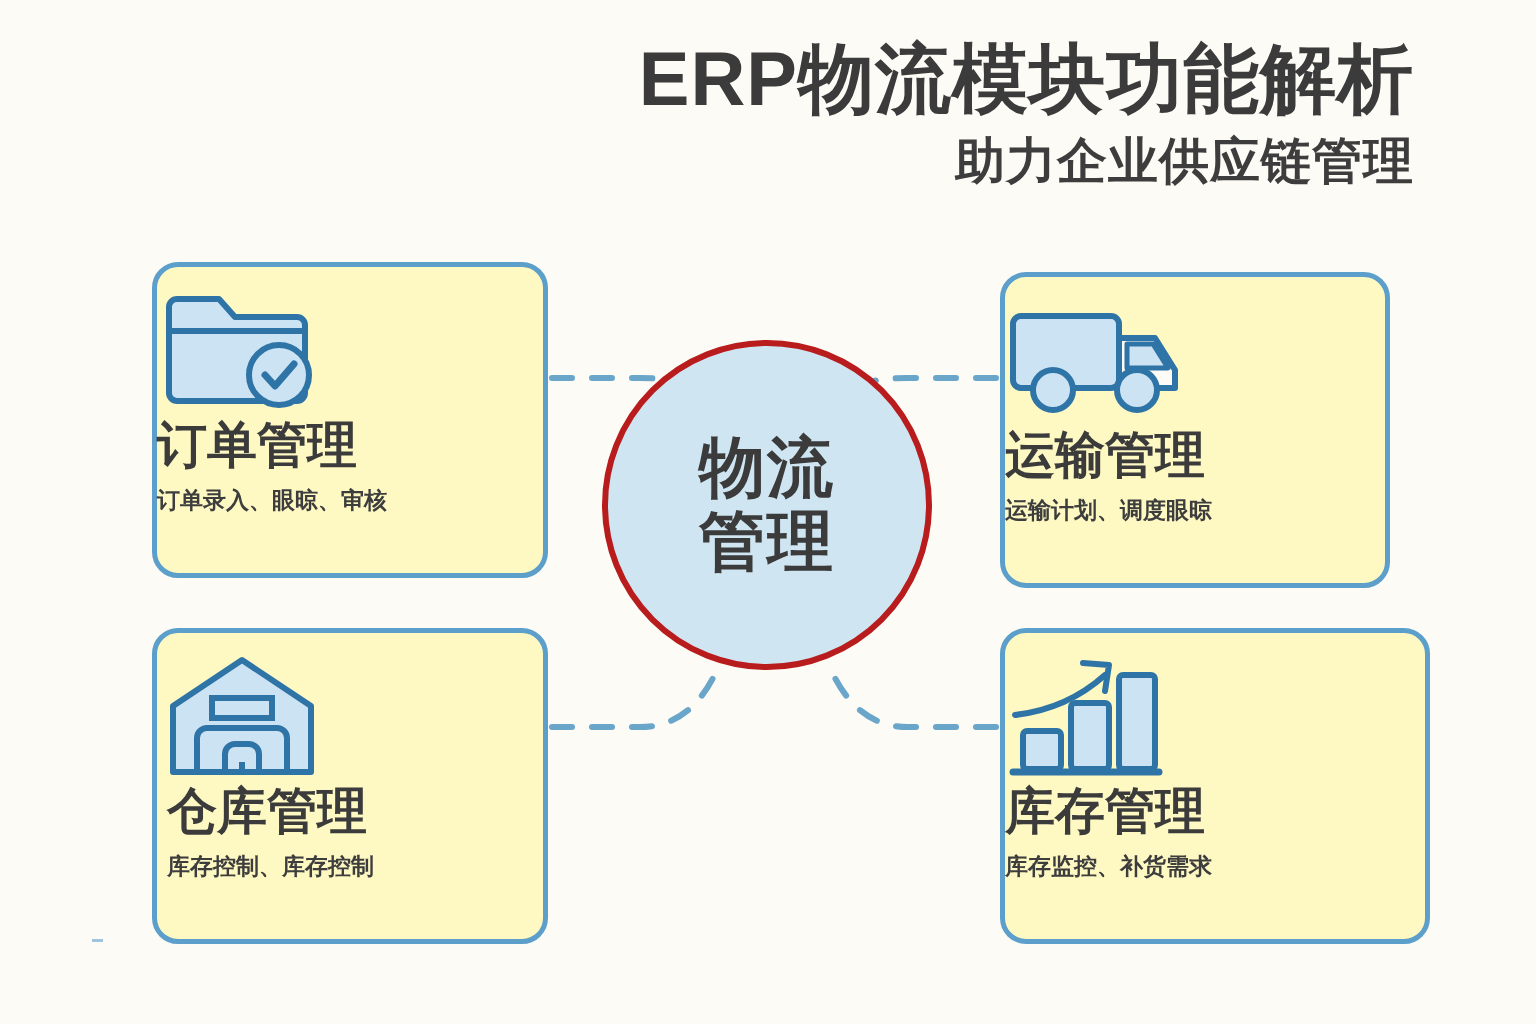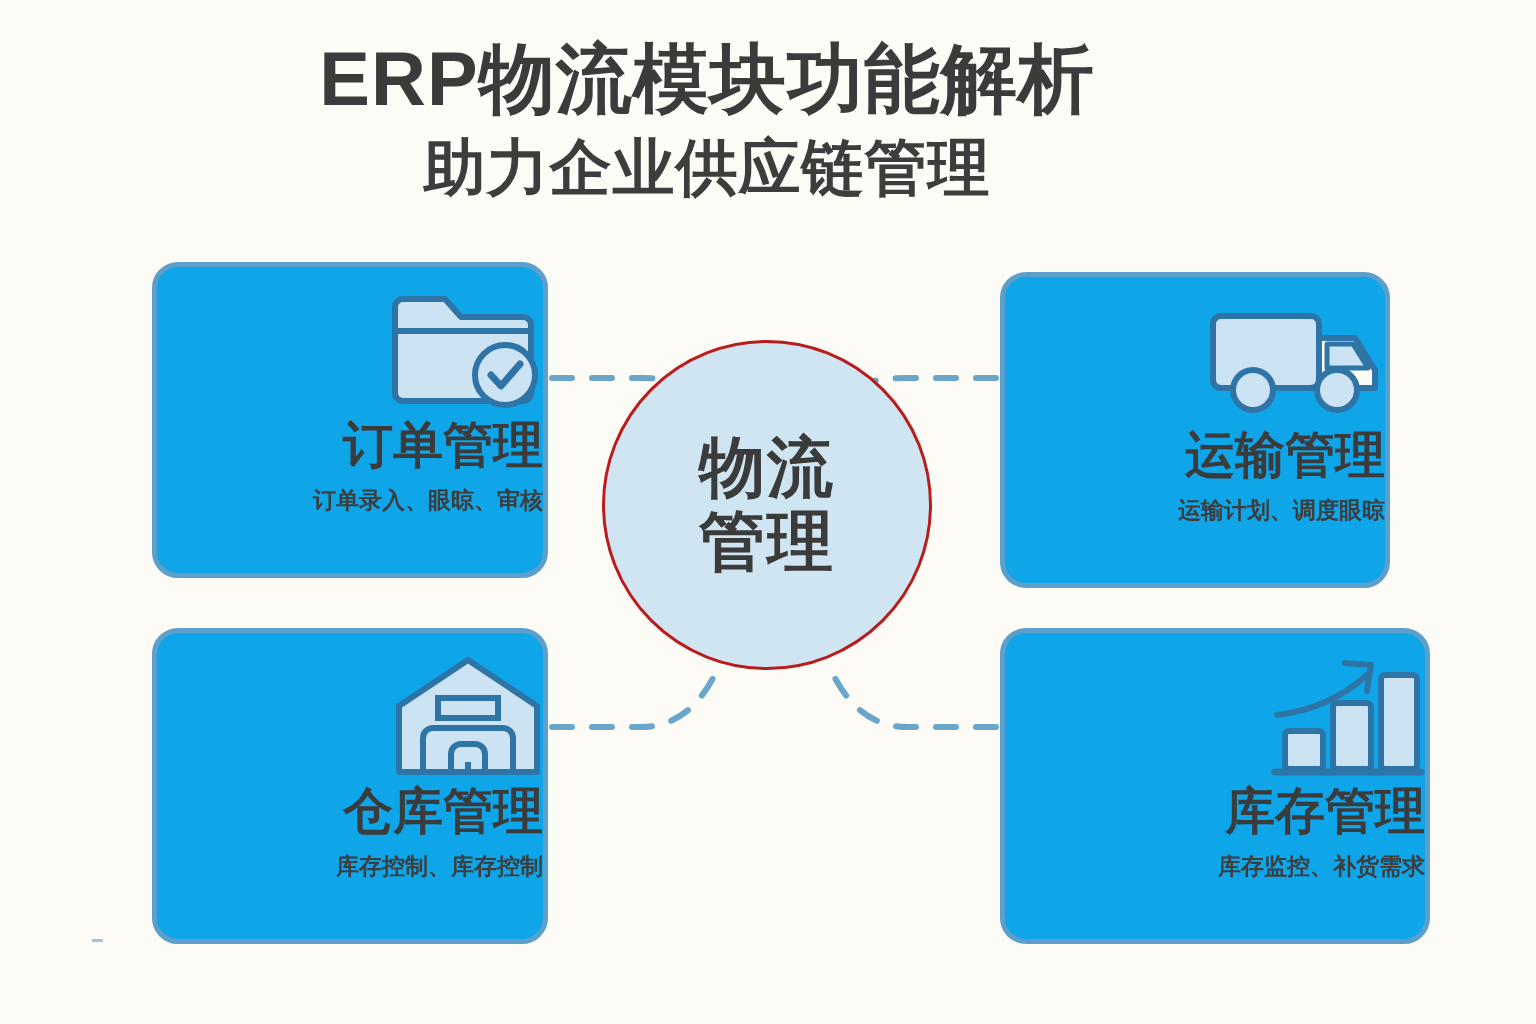--- a/index.html
+++ b/index.html
@@ -22,33 +22,33 @@
     width: 1536px;
     height: 1024px;
   }
 
   
   .header {
     position: absolute;
     left: 0;
     top: 38px;
     width: 1414px;
-    text-align: center;
+    text-align: right;
   }
   .title {
     font-size: 76px;
     font-weight: bold;
     color: #3b3b3b;
     letter-spacing: 1px;
     line-height: 1.08;
     white-space: nowrap;
   }
   .subtitle {
     margin-top: 14px;
-    font-size: 62px;
+    font-size: 50px;
     font-weight: bold;
     color: #3d3d3d;
     letter-spacing: 1px;
     line-height: 1.1;
     white-space: nowrap;
   }
 
   
   #connectors {
     position: absolute;
@@ -58,24 +58,24 @@
     height: 1024px;
     pointer-events: none;
   }
 
   
   .card {
     position: absolute;
     box-sizing: border-box;
     border: 5px solid #5d9fcb;
     border-radius: 26px;
-    background: #0ea5e9;
+    background: #fef9c3;
     display: flex;
     flex-direction: column;
-    align-items: flex-end;
+    align-items: flex-start;
   }
   .card-tl { left: 152px; top: 262px; width: 396px; height: 316px; }
   .card-tr { left: 1000px; top: 272px; width: 390px; height: 316px; }
   .card-bl { left: 152px; top: 628px; width: 396px; height: 316px; padding-left: 10px; }
   .card-br { left: 1000px; top: 628px; width: 430px; height: 316px; }
 
   .card-icon {
     margin-top: 22px;
     height: 122px;
     display: flex;
@@ -101,21 +101,21 @@
 
   
   .hub {
     position: absolute;
     left: 602px;
     top: 340px;
     width: 330px;
     height: 330px;
     border-radius: 50%;
     background: #cfe6f2;
-    border: 3px solid #b91c1c;
+    border: 6px solid #b91c1c;
     box-sizing: border-box;
     display: flex;
     flex-direction: column;
     align-items: center;
     justify-content: center;
   }
   .hub-line {
     font-size: 66px;
     font-weight: bold;
     color: #3b3b3b;

